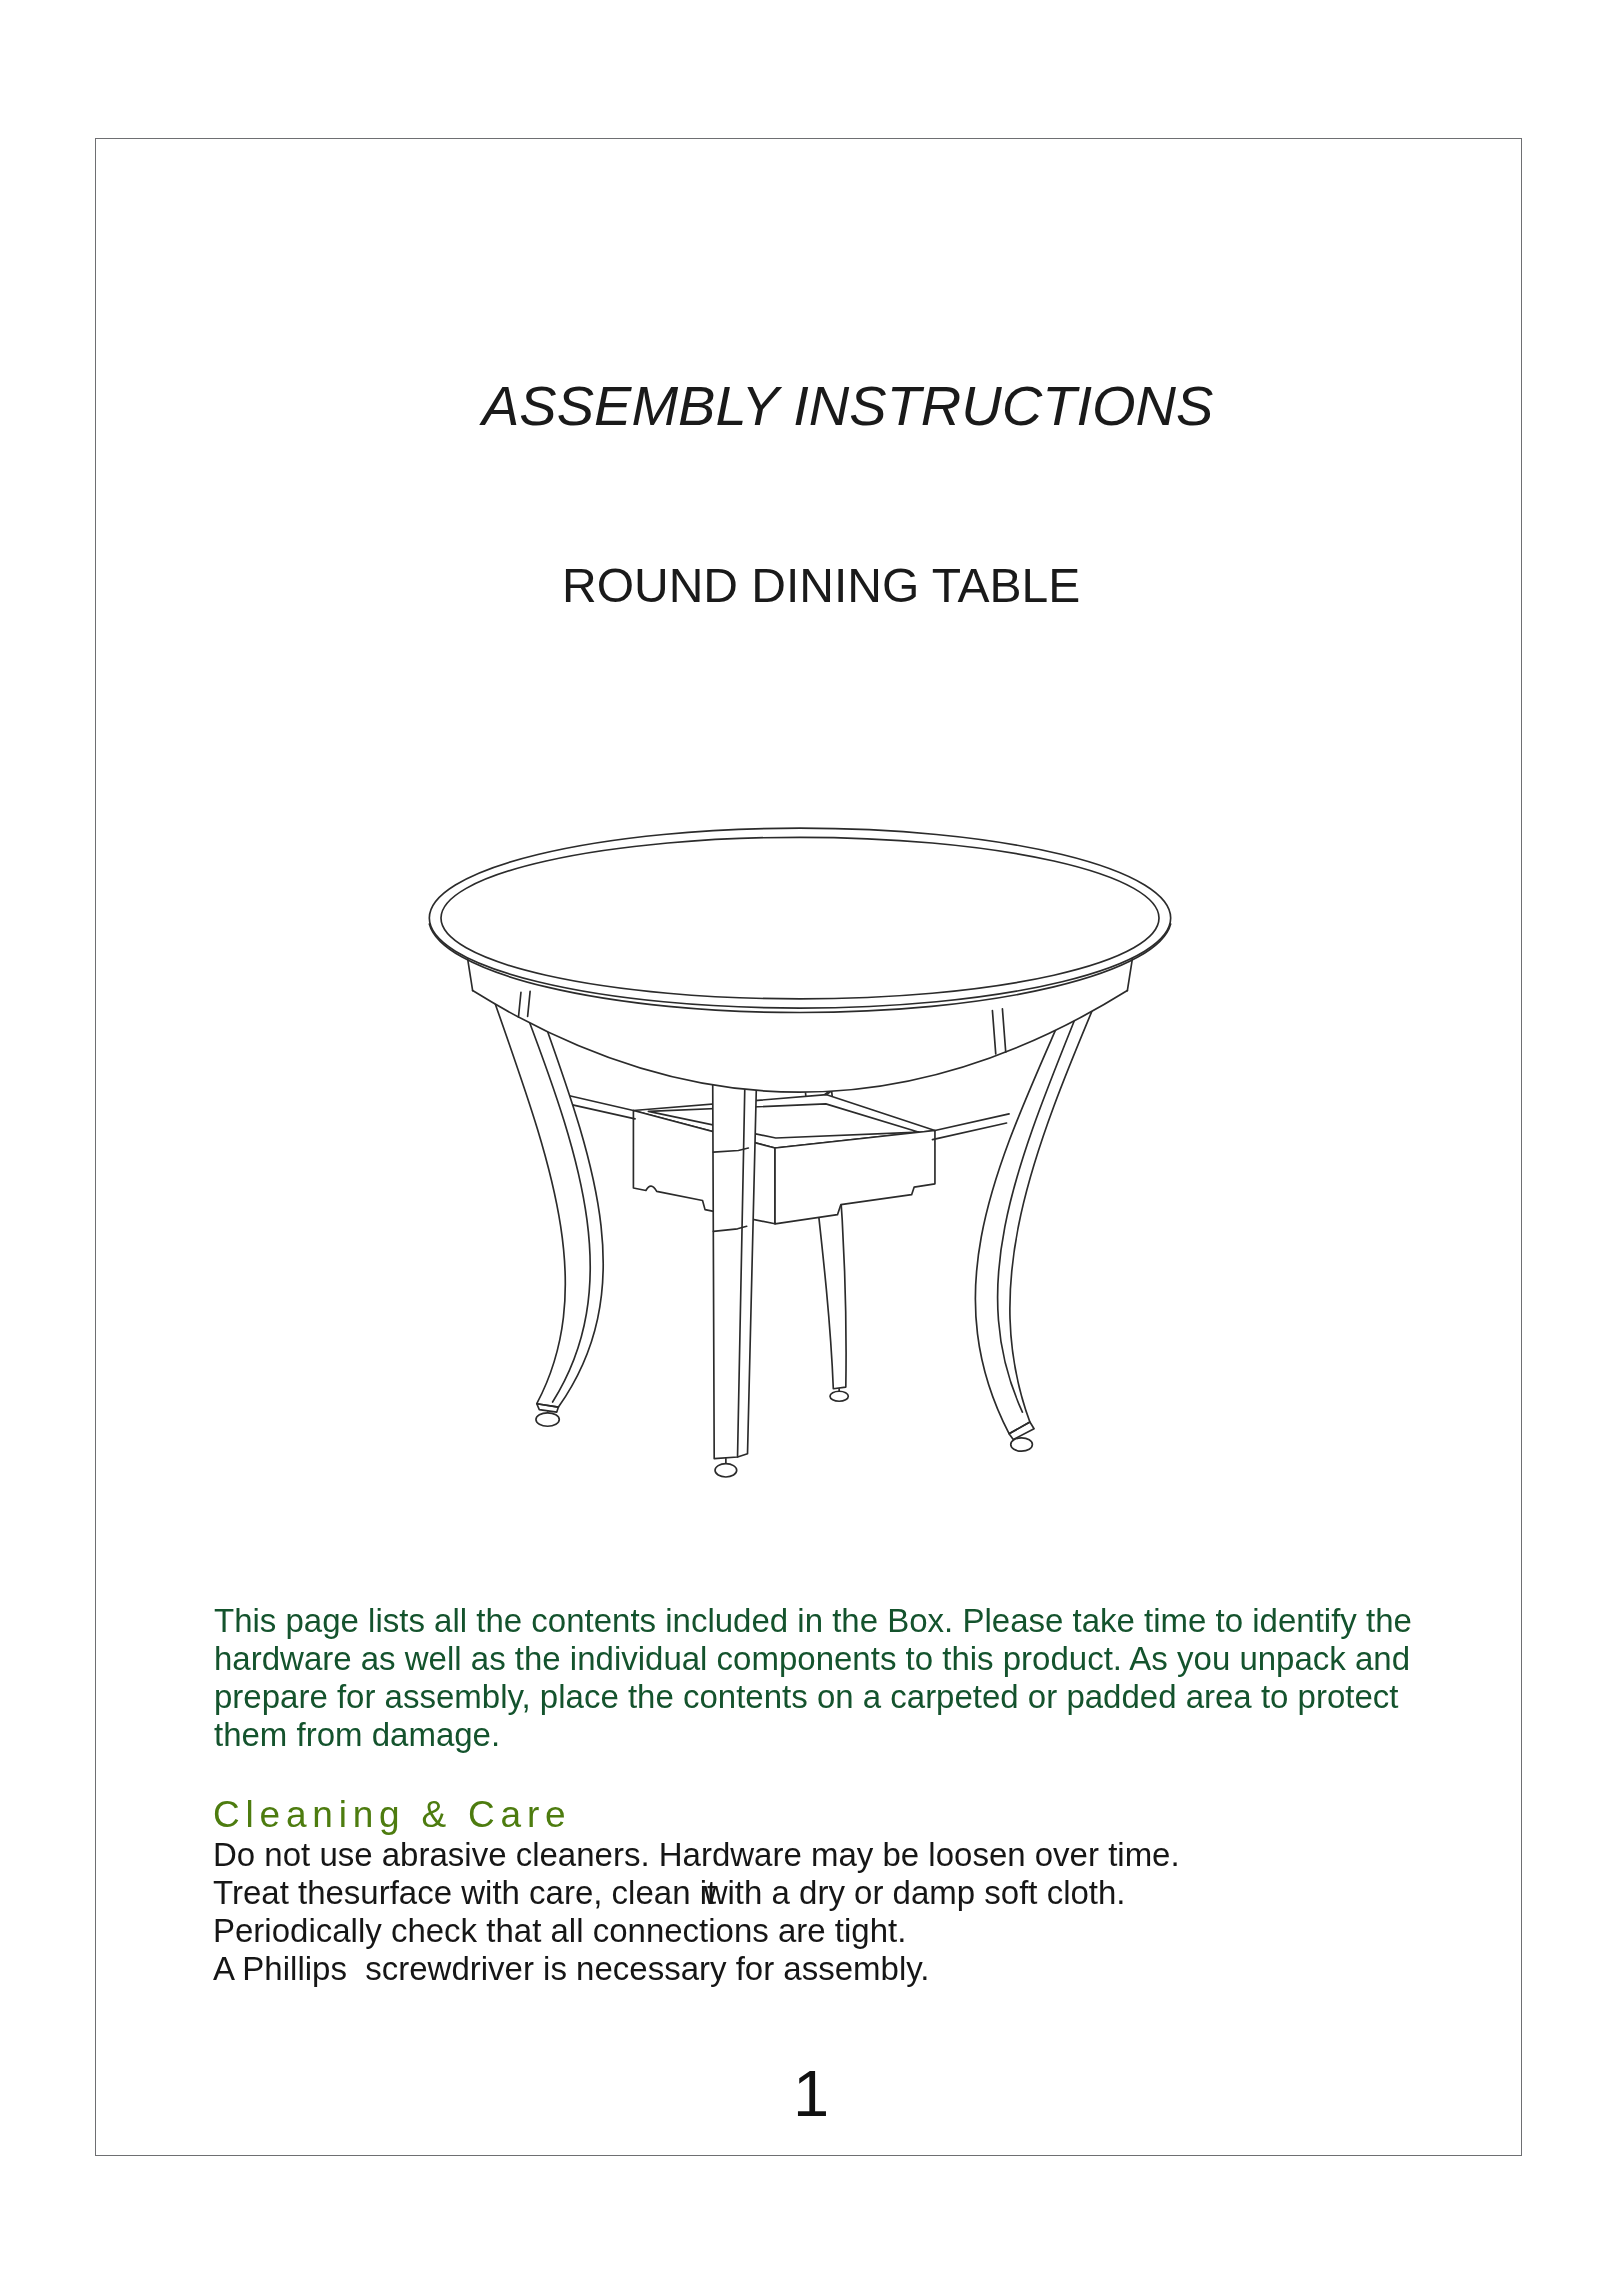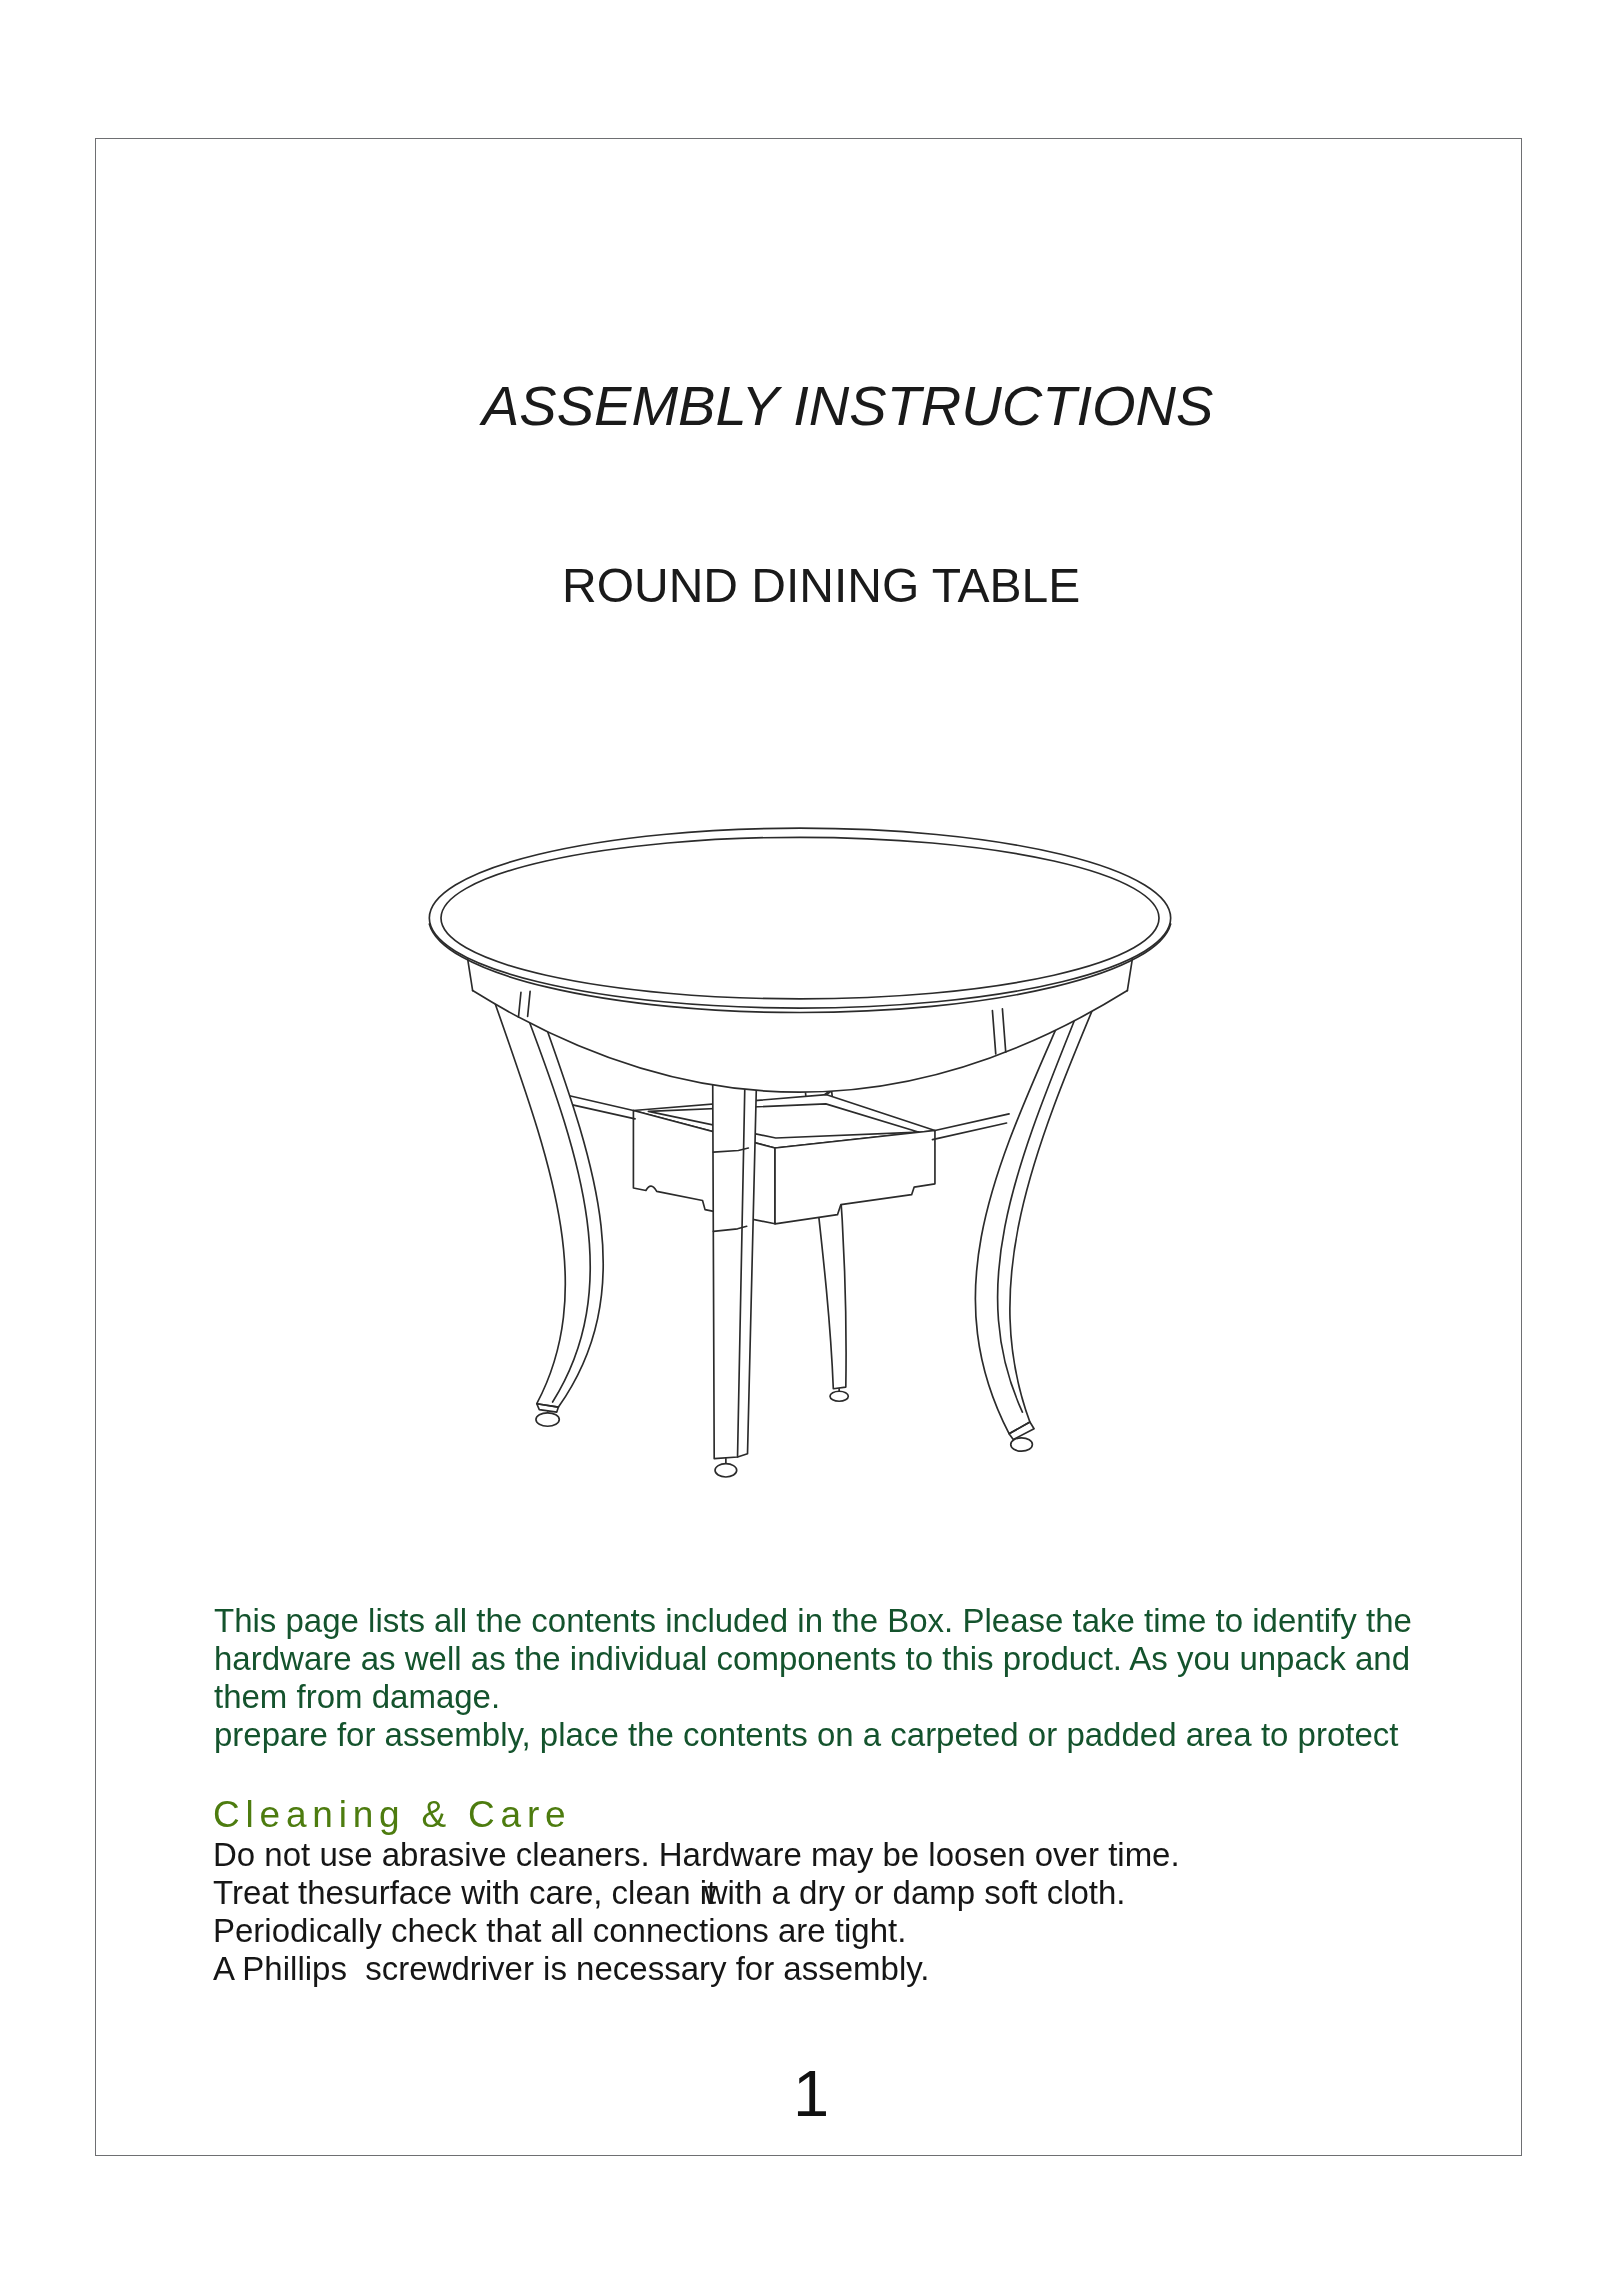--- a/index.html
+++ b/index.html
@@ -116,22 +116,22 @@
       <path class="ln" d="M 120 210 L 117 240"></path>
       <path class="ln" d="M 131 209 L 128 239"></path>
       <path class="ln" d="M 686 232 L 690 284"></path>
       <path class="ln" d="M 698 230 L 702 282"></path>
     </svg>
   </div>
 
   <div class="intro-block">
     <div>This page lists all the contents included in the Box. Please take time to identify the</div>
     <div>hardware as well as the individual components to this product. As you unpack and</div>
+    <div>prepare for assembly, place the contents on a carpeted or padded area to protect</div>
     <div>them from damage.</div>
-    <div>prepare for assembly, place the contents on a carpeted or padded area to protect</div>
   </div>
 
   <div class="care-block">
     <div class="care-heading">Cleaning &amp; Care</div>
     <div class="care-line">Do not use abrasive cleaners. Hardware may be loosen over time.</div>
     <div class="care-line"><span>Treat thesurface with care, clean it</span><span class="overlap-b">with a dry or damp soft cloth.</span></div>
     <div class="care-line">Periodically check that all connections are tight.</div>
     <div class="care-line">A Phillips  screwdriver is necessary for assembly.</div>
   </div>
 

